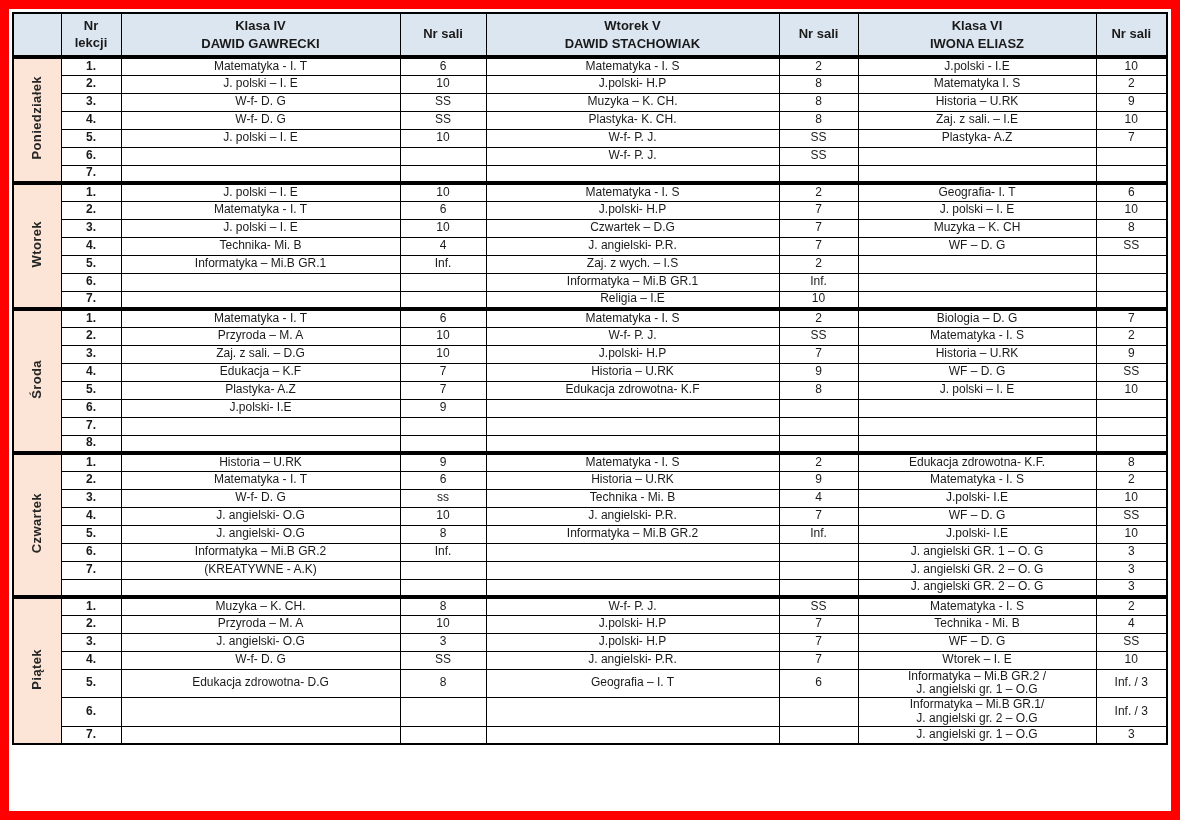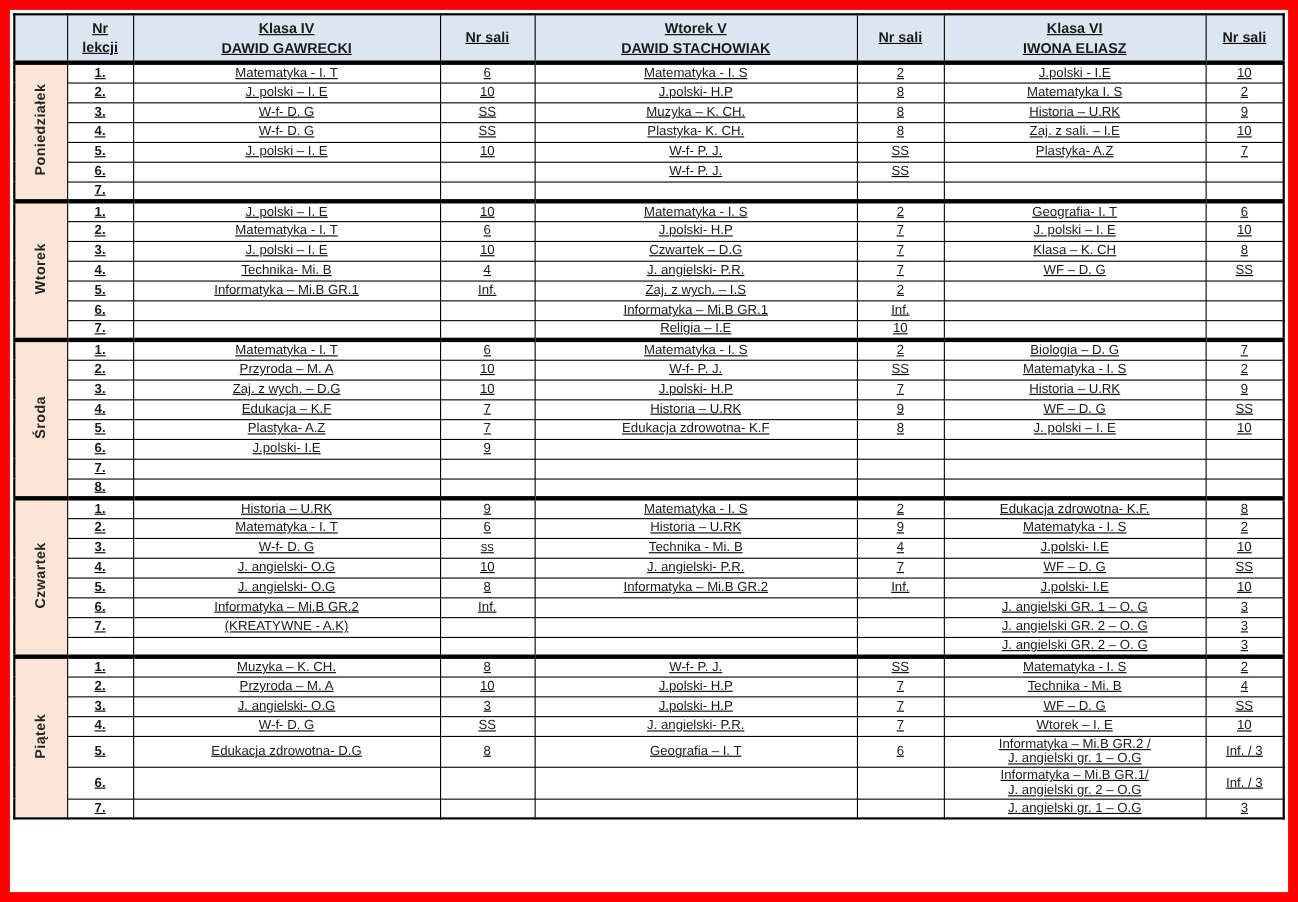--- a/index.html
+++ b/index.html
@@ -5,21 +5,20 @@
   html,body{margin:0;padding:0;}
   body{
     width:1180px;height:820px;background:#ffffff;
     font-family:"Liberation Sans", sans-serif;
     -webkit-font-smoothing:antialiased;
   }
   .frame{
     position:absolute;left:0;top:0;width:1180px;height:820px;
     box-sizing:border-box;border:9px solid #fe0000;background:#ffffff;
     padding:3px;
-    text-decoration:underline;
   }
   table.timetable{
     border-collapse:collapse;table-layout:fixed;width:1154px;
     border:2px solid #000;
   }
   th,td{
     border:1px solid #000;box-sizing:border-box;
     text-align:center;vertical-align:middle;
     color:#1a1a1a;
   }
@@ -168,21 +167,21 @@
           <td class="room">7</td>
           <td class="subj">J. polski – I. E</td>
           <td class="room">10</td>
         </tr>
         <tr>
           <td class="nr">3.</td>
           <td class="subj">J. polski – I. E</td>
           <td class="room">10</td>
           <td class="subj">Czwartek – D.G</td>
           <td class="room">7</td>
-          <td class="subj">Klasa – K. CH</td>
+          <td class="subj">Muzyka – K. CH</td>
           <td class="room">8</td>
         </tr>
         <tr>
           <td class="nr">4.</td>
           <td class="subj">Technika- Mi. B</td>
           <td class="room">4</td>
           <td class="subj">J. angielski- P.R.</td>
           <td class="room">7</td>
           <td class="subj">WF – D. G</td>
           <td class="room">SS</td>
@@ -228,21 +227,21 @@
           <td class="nr">2.</td>
           <td class="subj">Przyroda – M. A</td>
           <td class="room">10</td>
           <td class="subj">W-f-  P. J.</td>
           <td class="room">SS</td>
           <td class="subj">Matematyka - I. S</td>
           <td class="room">2</td>
         </tr>
         <tr>
           <td class="nr">3.</td>
-          <td class="subj">Zaj. z wych. – D.G</td>
+          <td class="subj">Zaj. z sali. – D.G</td>
           <td class="room">10</td>
           <td class="subj">J.polski- H.P</td>
           <td class="room">7</td>
           <td class="subj">Historia – U.RK</td>
           <td class="room">9</td>
         </tr>
         <tr>
           <td class="nr">4.</td>
           <td class="subj">Edukacja – K.F</td>
           <td class="room">7</td>

